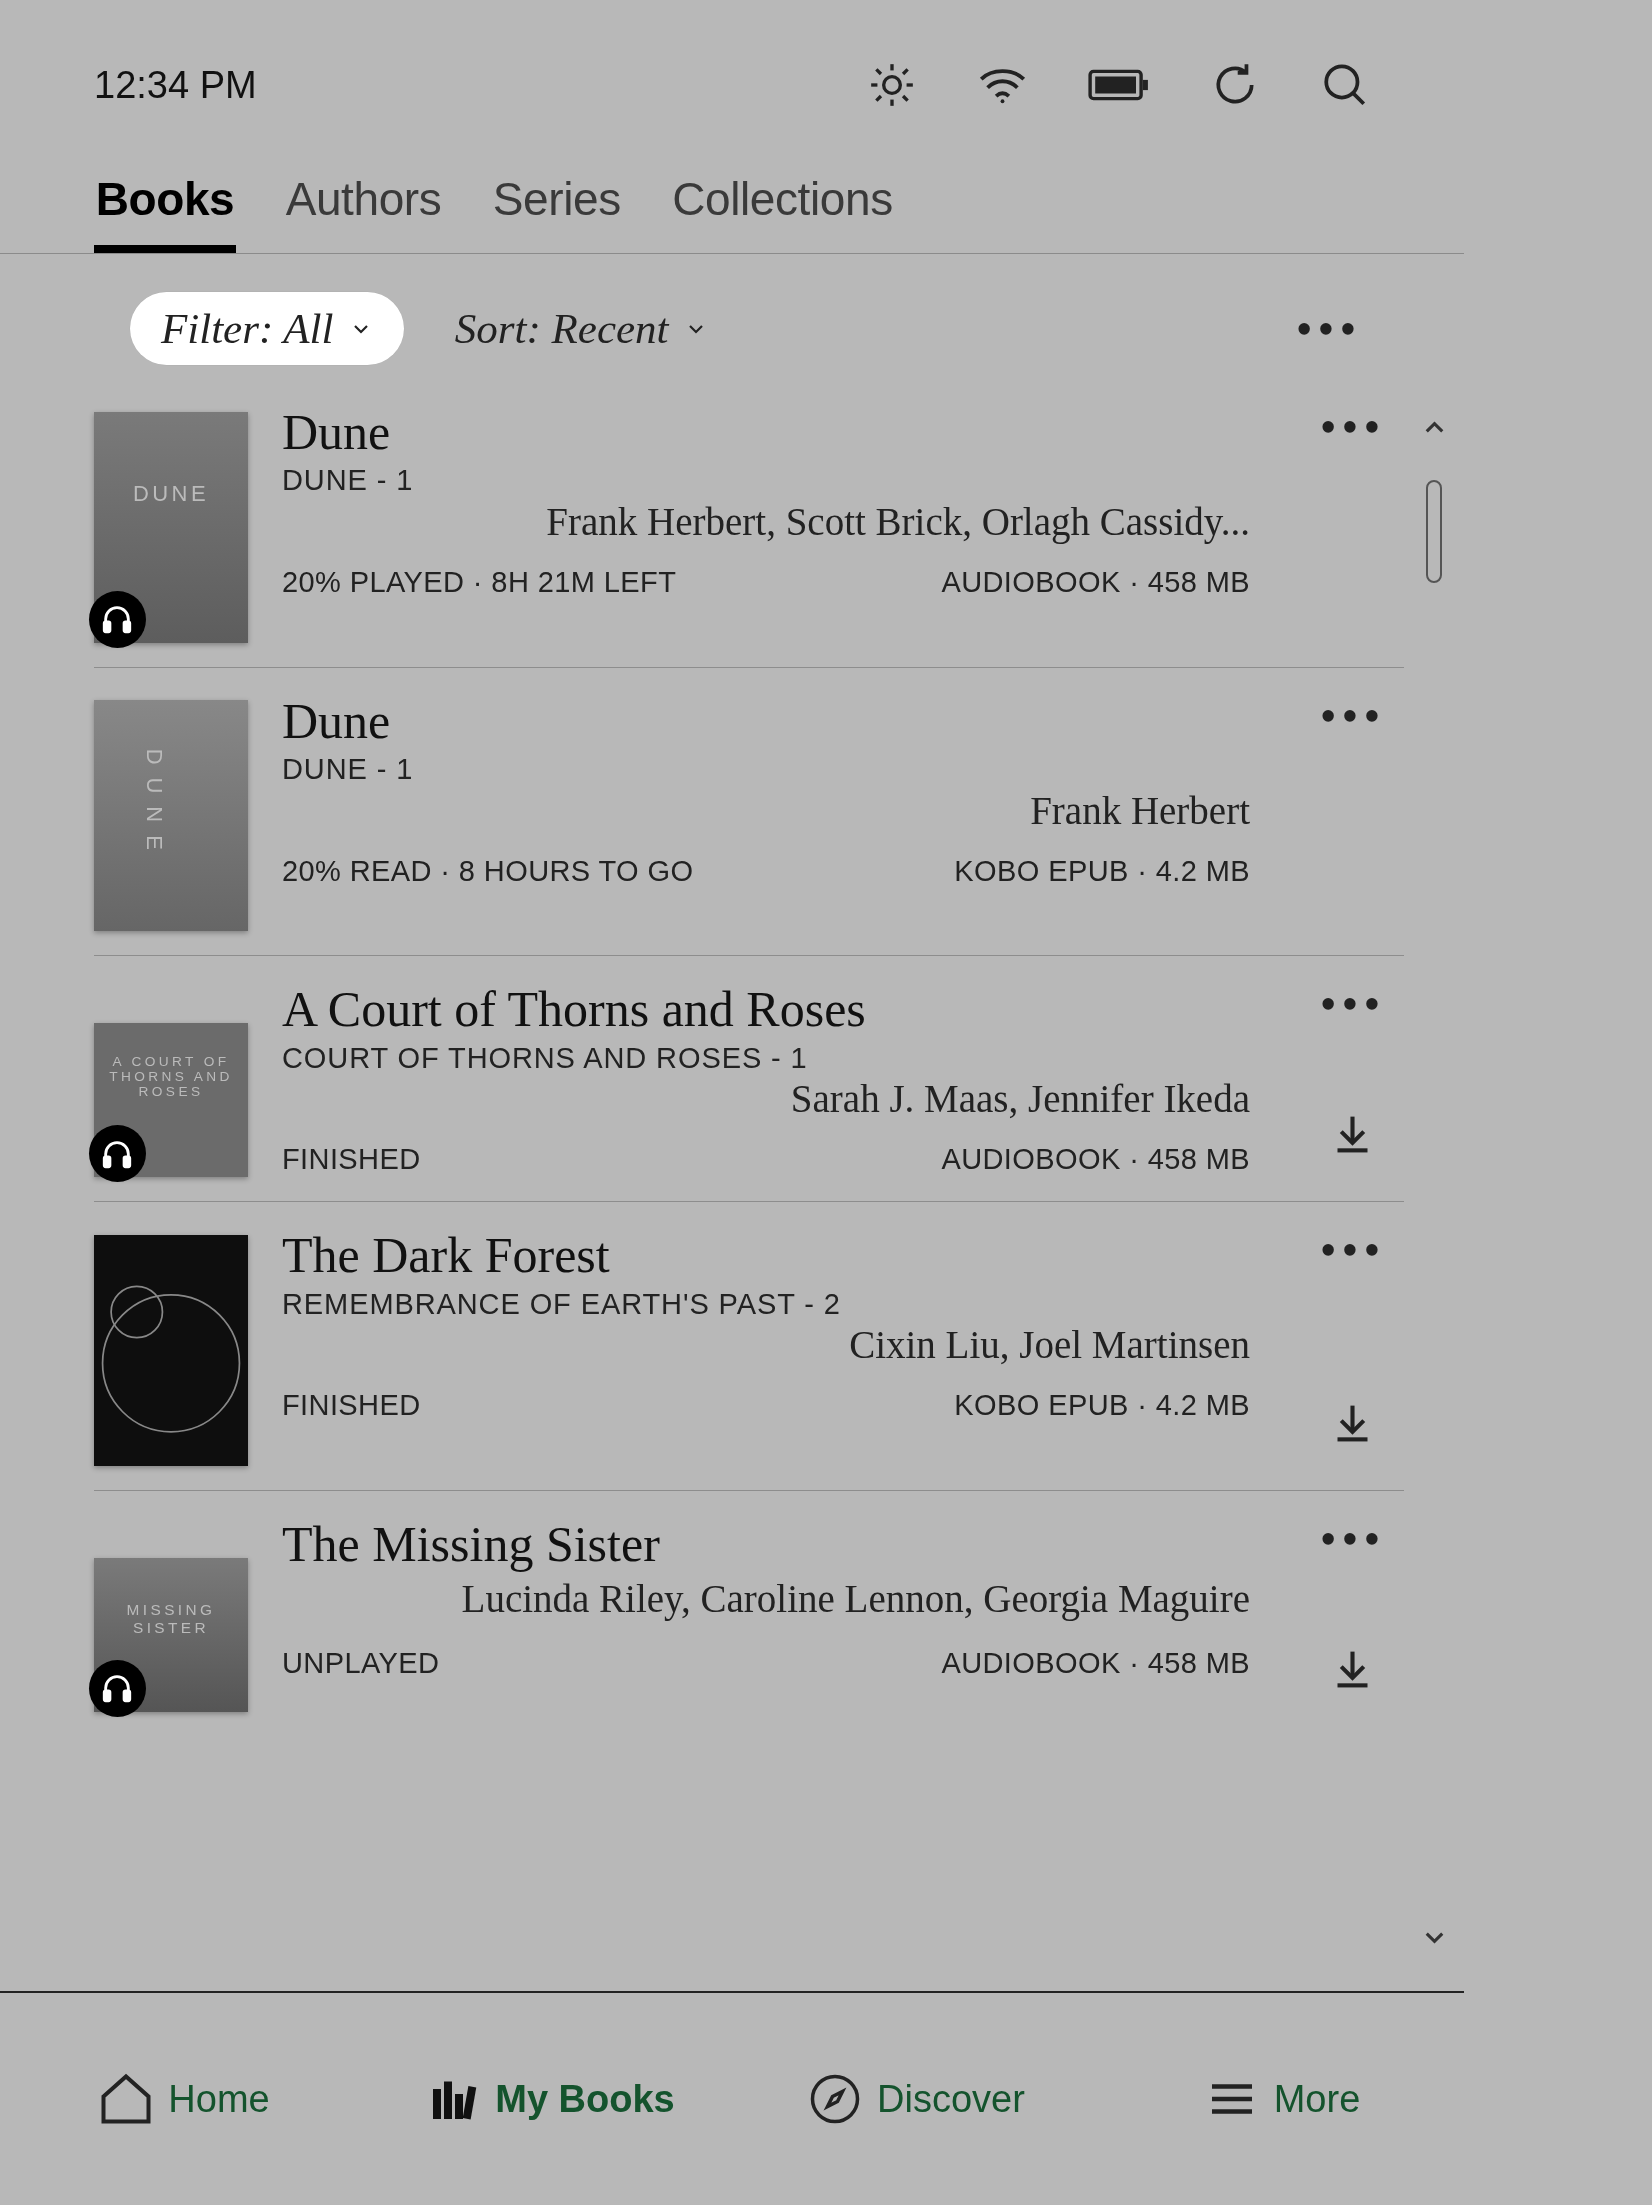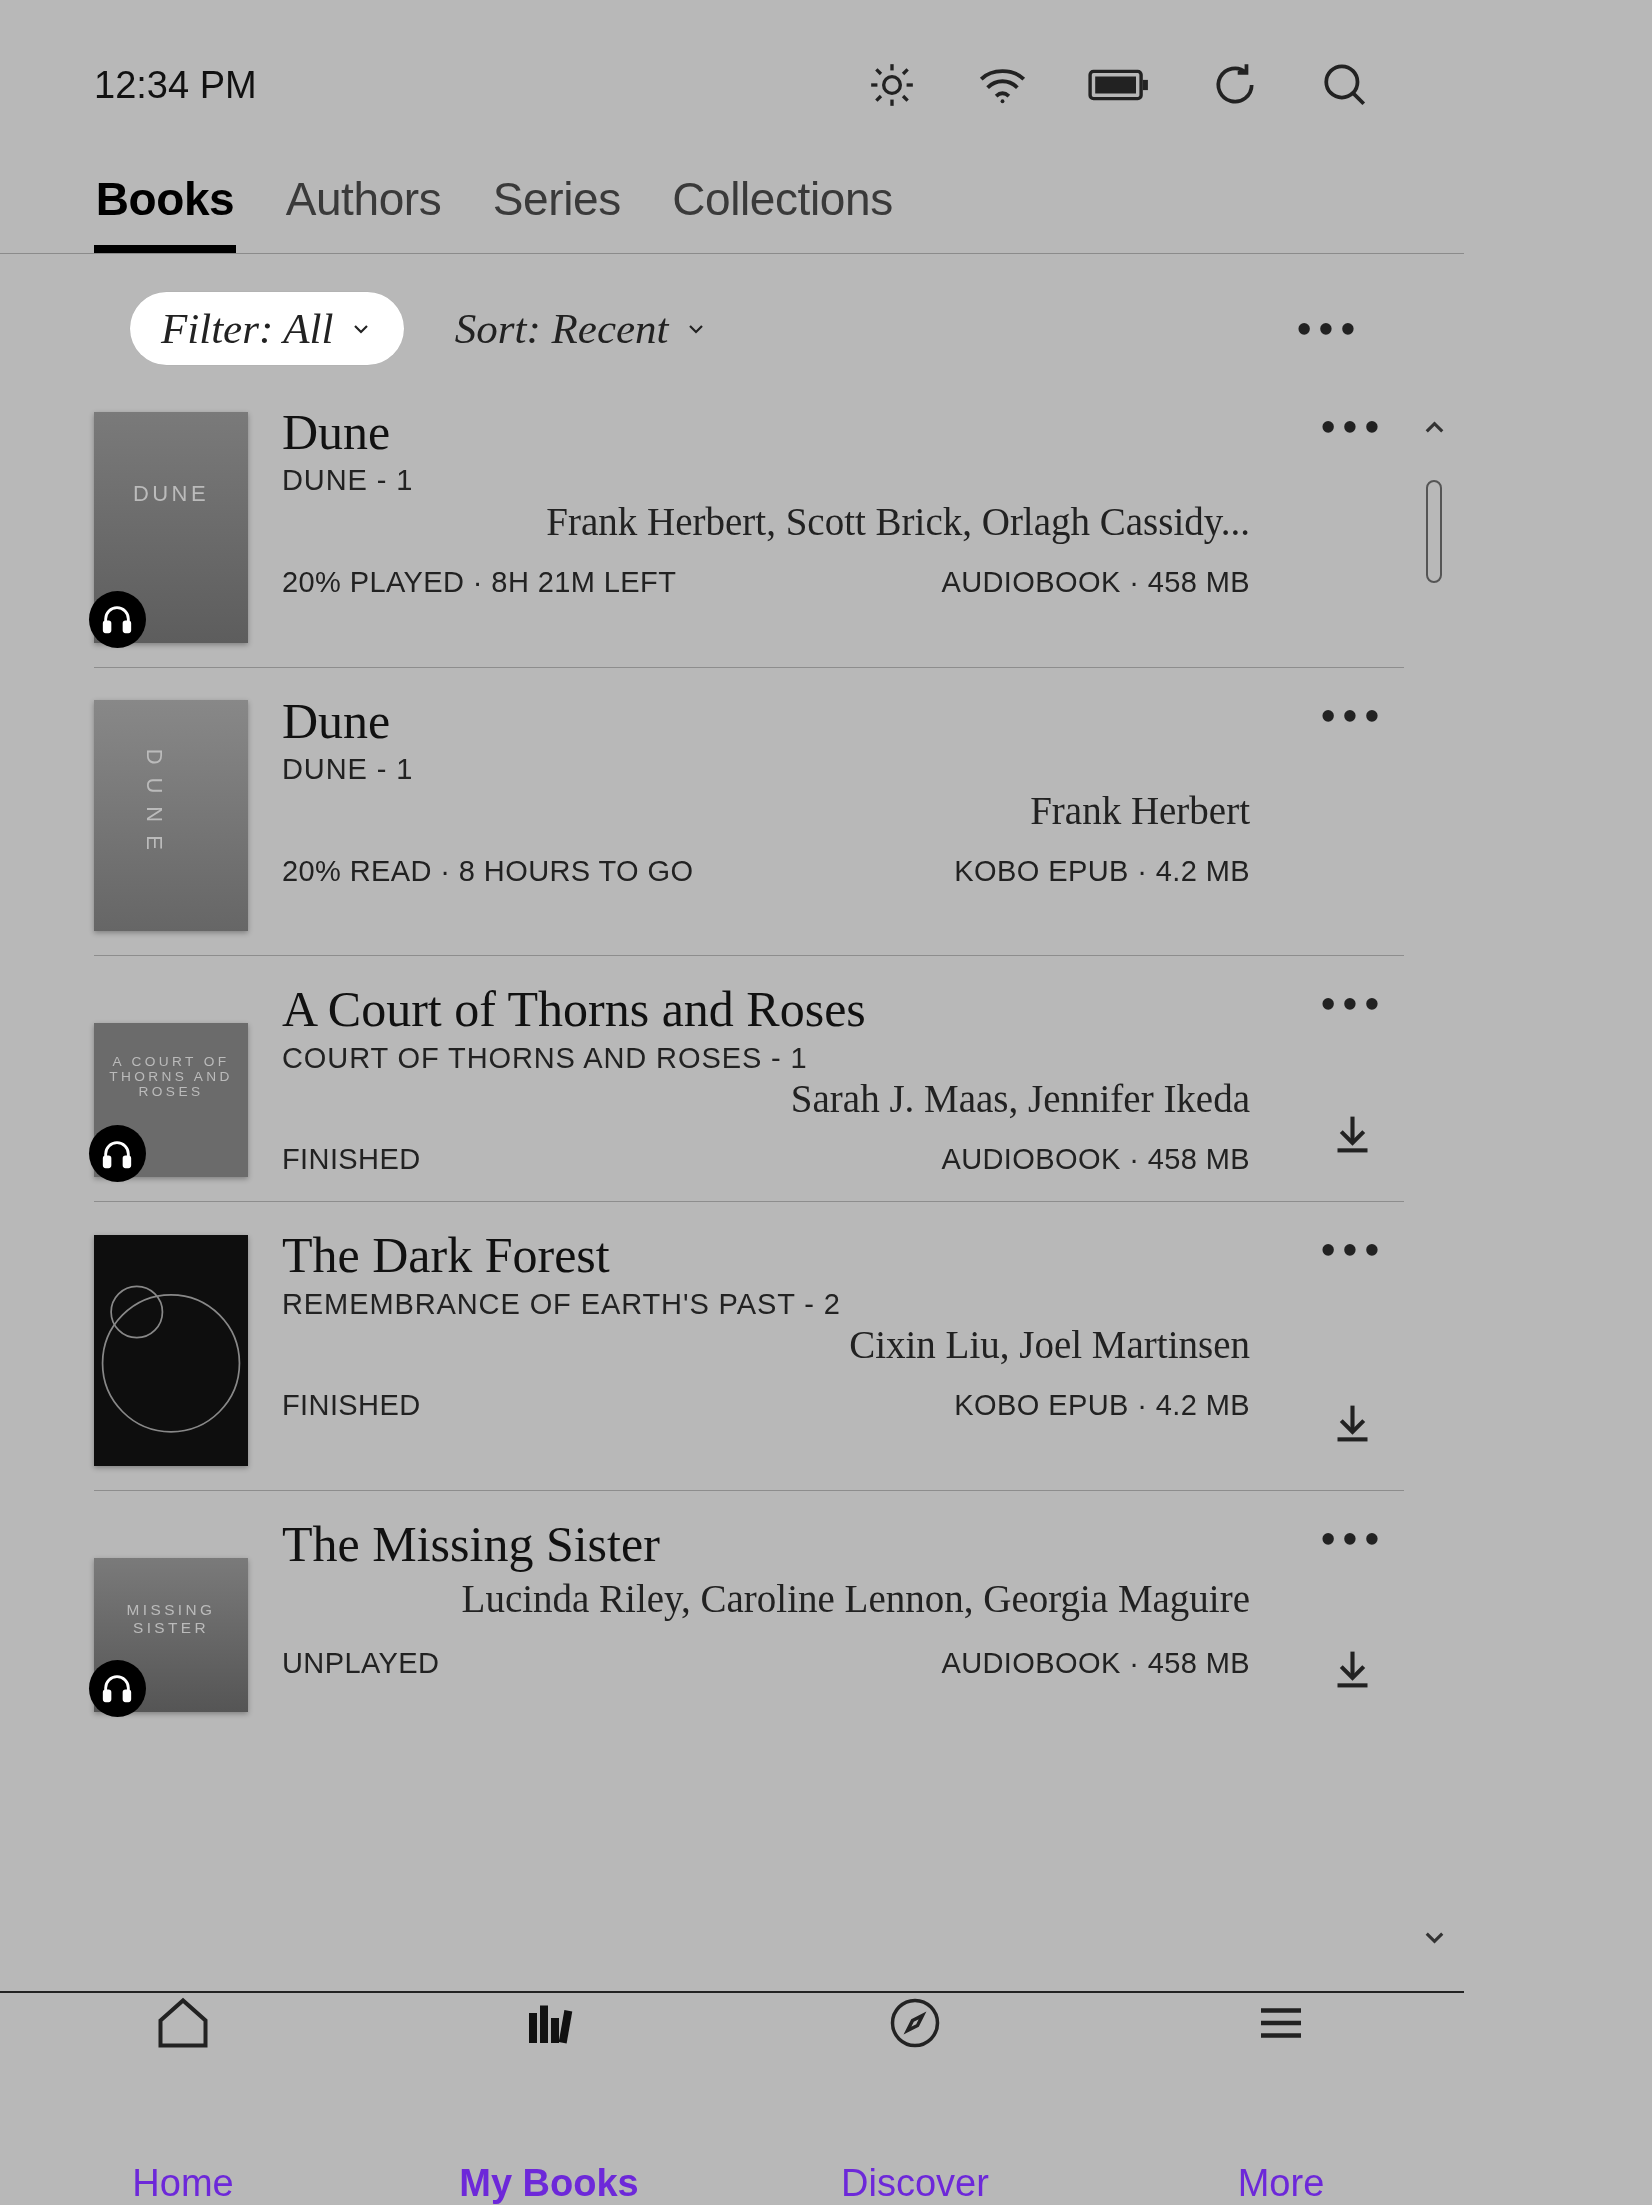--- a/index.html
+++ b/index.html
@@ -215,27 +215,27 @@
   
   .bottom-nav {
     border-top: 2.6px solid #222;
     display: flex;
     height: 214px;
     width: 100%;
   }
   .nav-item {
     flex: 1;
     display: flex;
-    flex-direction: column;
-    align-items: center;
-    justify-content: space-between;
+    flex-direction: row;
+    align-items: center;
+    justify-content: center;
     gap: 12px;
     font-family: -apple-system, Arial, sans-serif;
     font-size: 38px;
-    color: #6d28d9;
+    color: #14532d;
   }
   .nav-item.active { font-weight: 800; }
   .nav-item svg { display: block; }
 
 </style>
 </head>
 <body>
 
 <div class="device">
 

